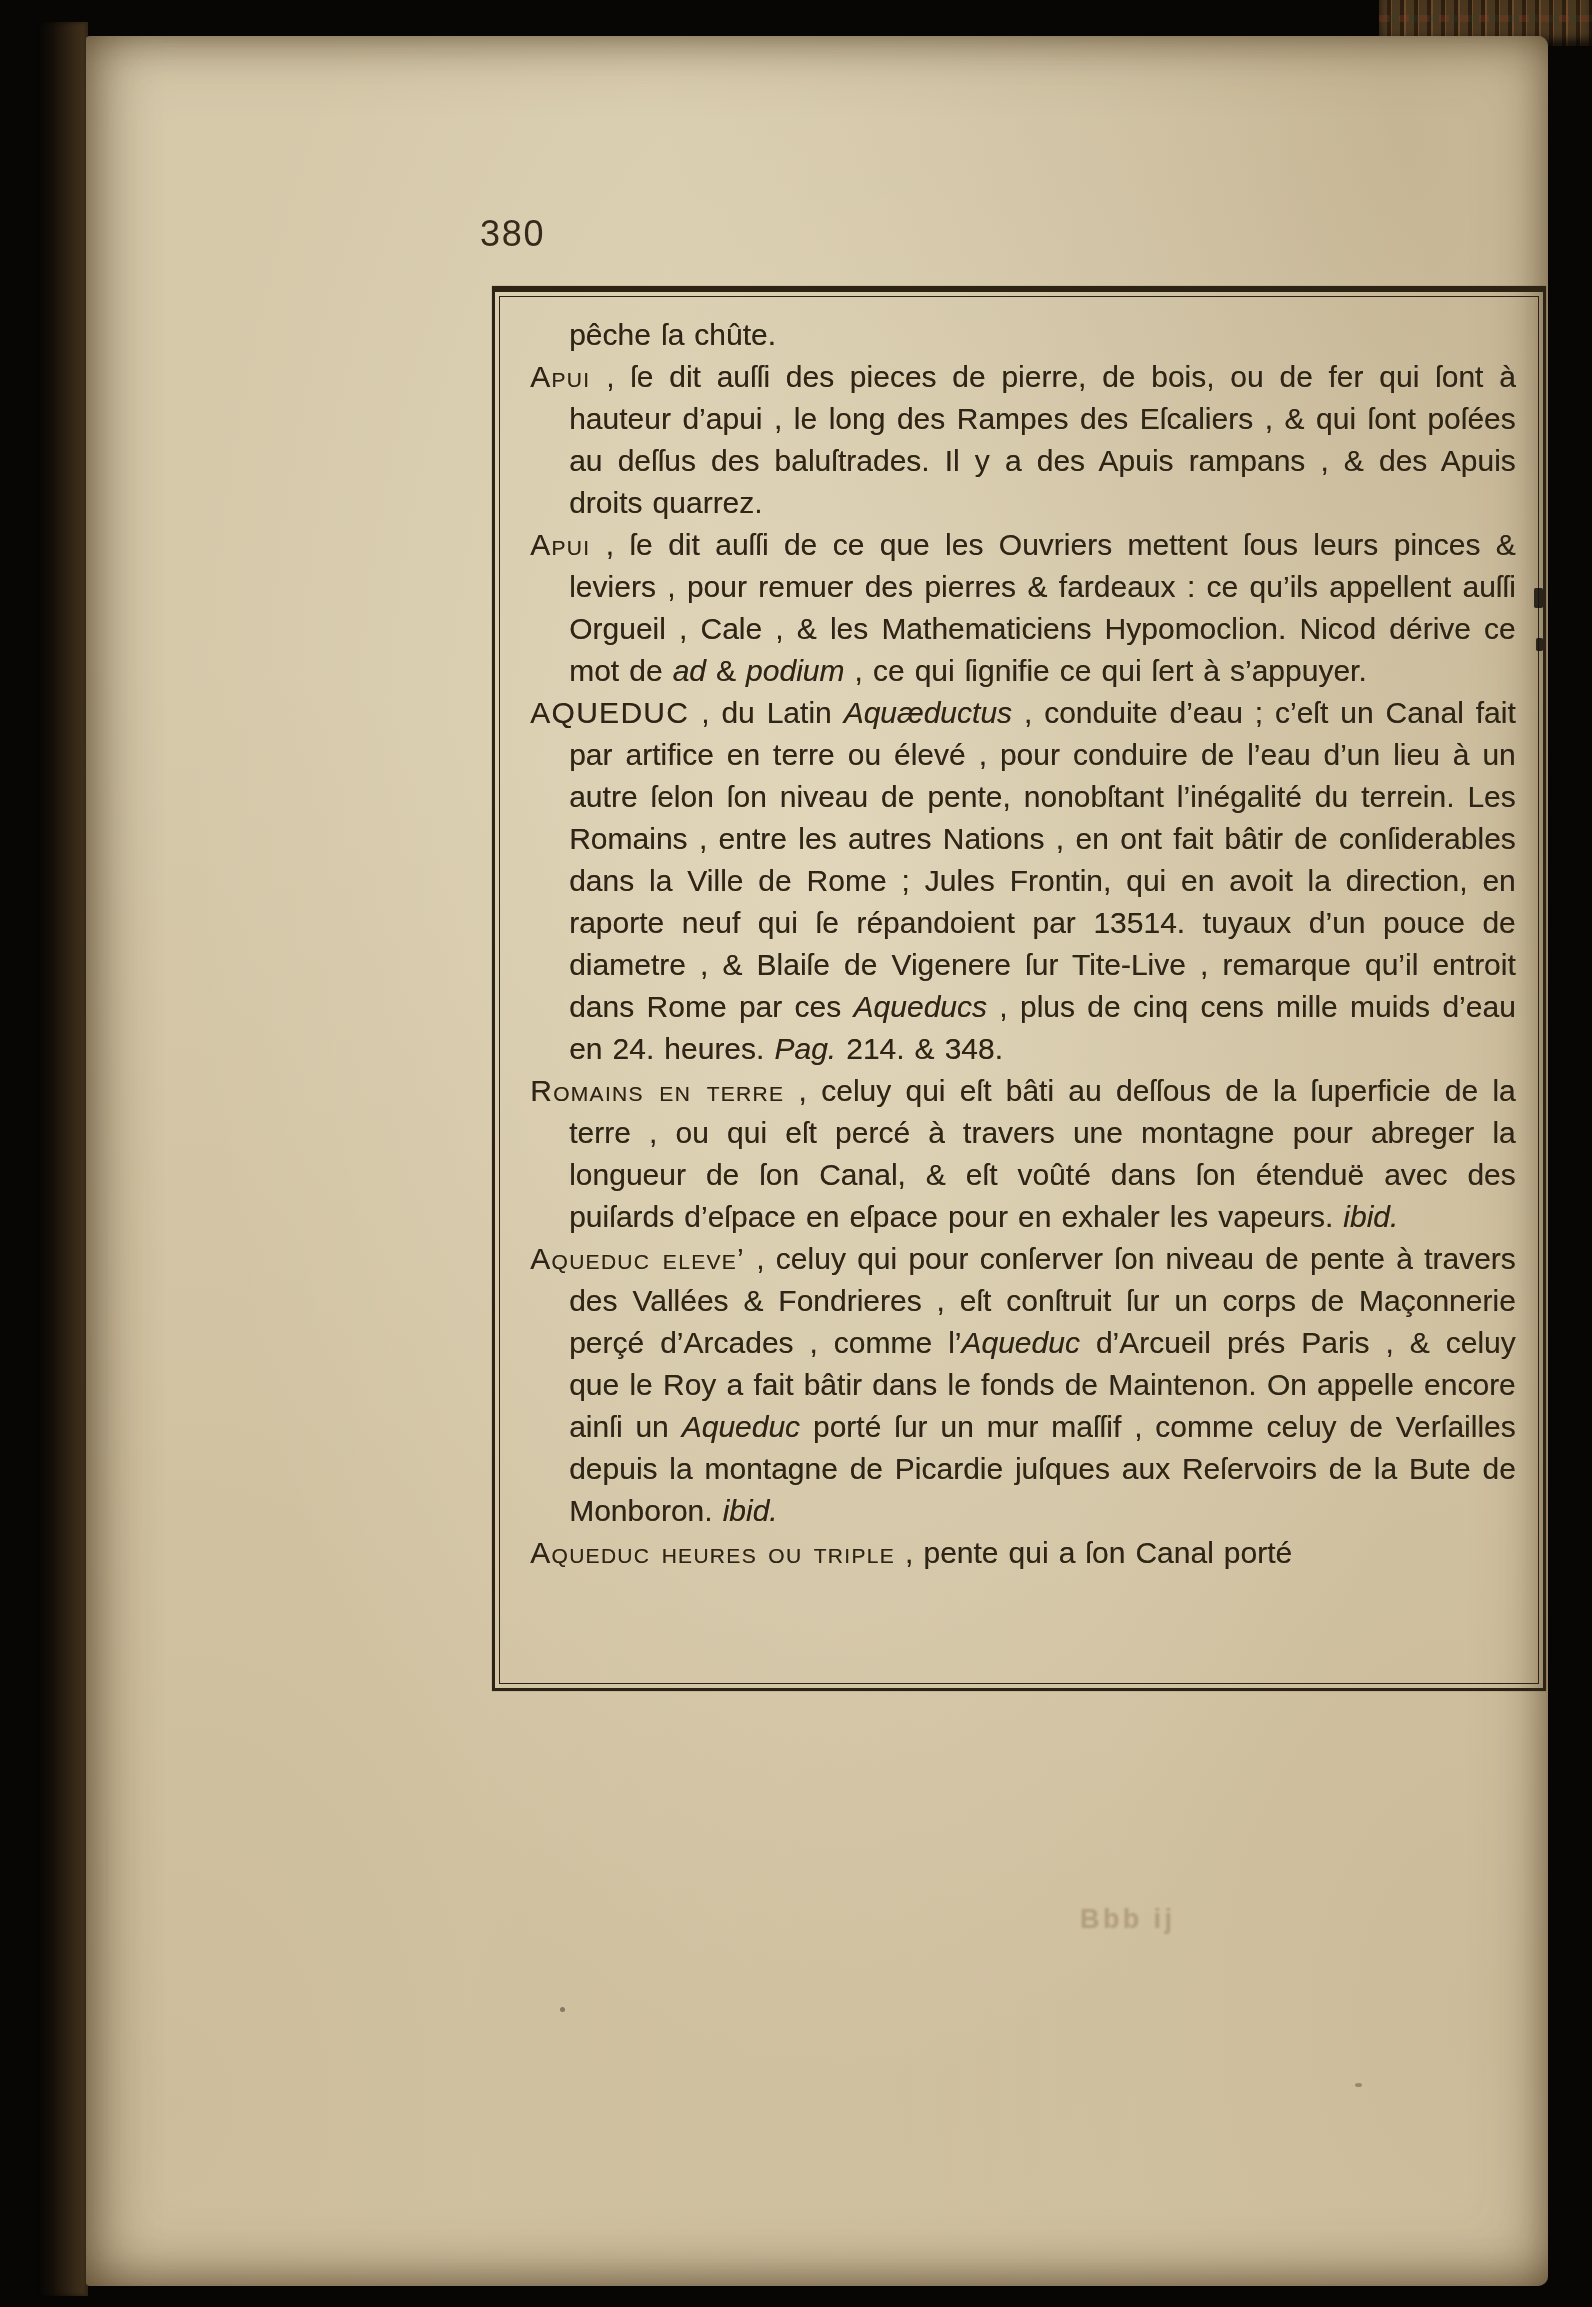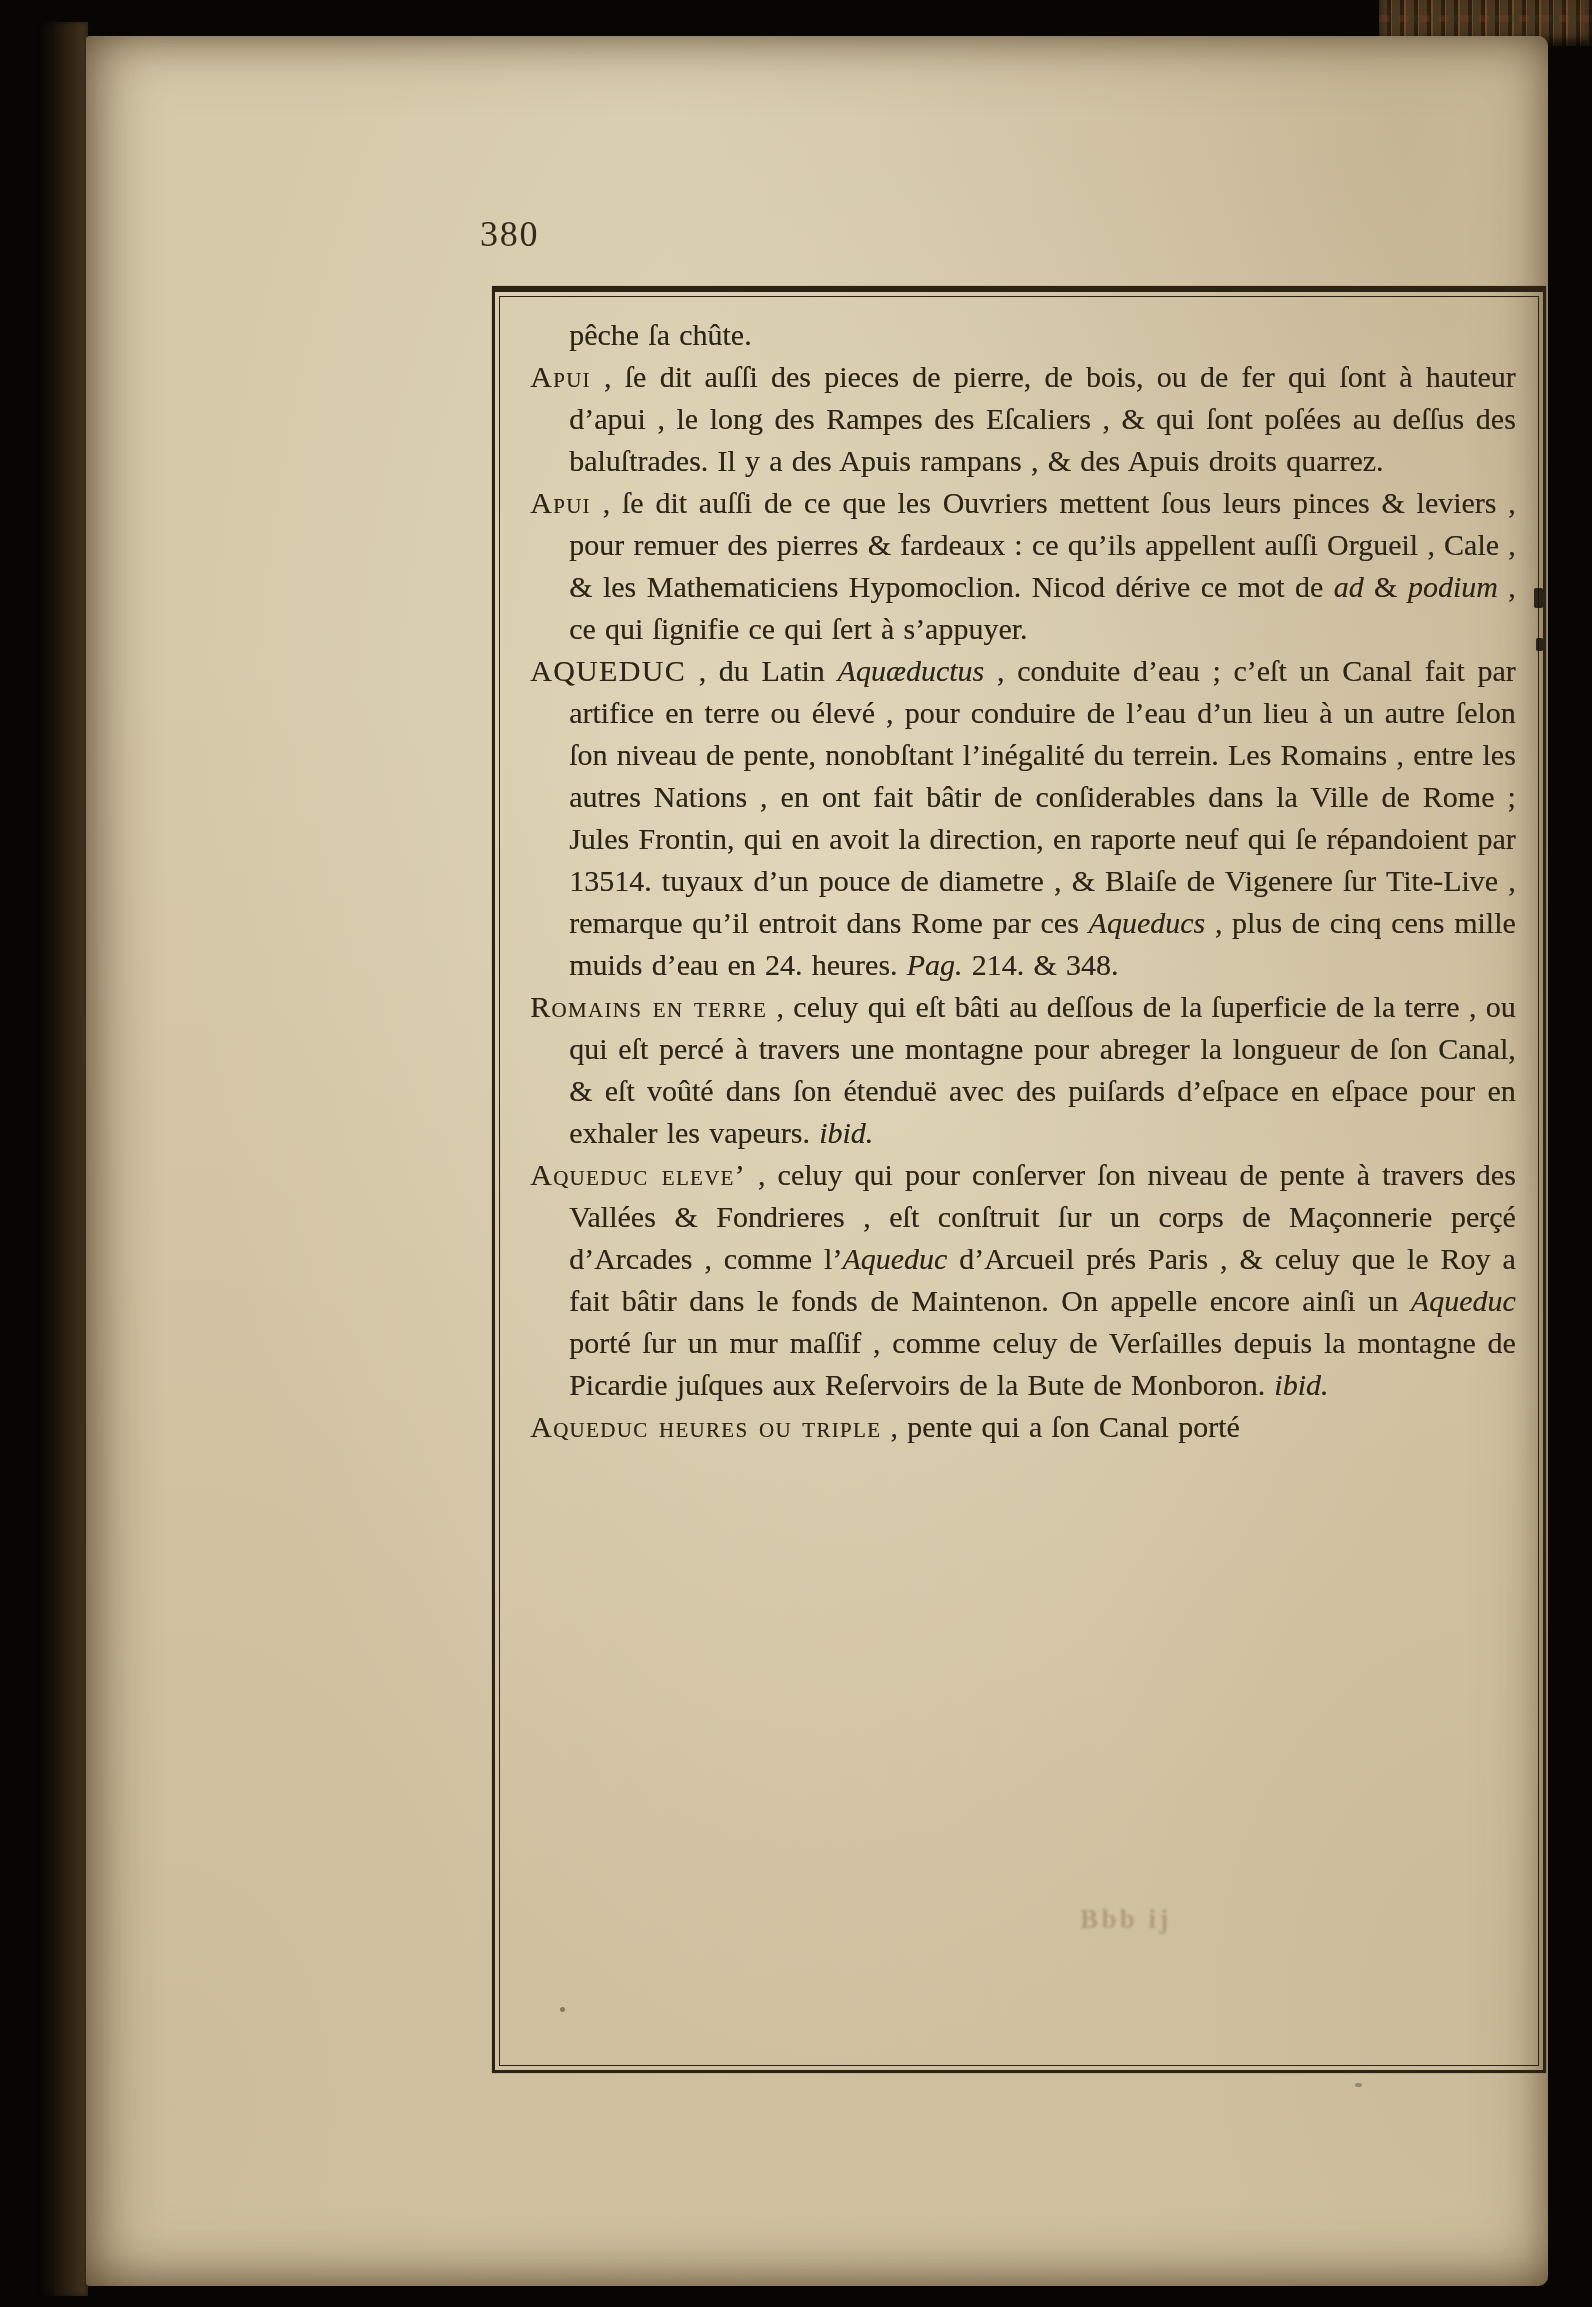--- a/index.html
+++ b/index.html
@@ -1,21 +1,21 @@
 <!DOCTYPE html>
 <html style="font-size:13.5px"><head>
 <meta charset="utf-8">
 <style>
   html,body{margin:0;padding:0;background:#070604;}
   .canvas{
     position:relative;
     width:1592px;height:2307px;
     background:#070604;
     overflow:hidden;
-    font-family:Liberation Serif, serif;
+    font-family:Liberation Sans, sans-serif;
   }
   
   .binding{
     position:absolute;right:0;top:0;width:213px;height:46px;
     background:
       repeating-linear-gradient(90deg,#4a3720 0 7.6px,#2c1f10 7.6px 12px,#6b4a2a 12px 13.5px),
       #32240f;
     box-shadow:inset 0 -6.8px 8.5px rgba(0,0,0,.7);
     border-bottom-left-radius:5px;
   }
@@ -60,21 +60,21 @@
   }
   .running{
     display:inline-block;margin-top:3.4px;
     font-style:italic;font-weight:bold;
     font-size:42px;letter-spacing:6px;word-spacing:22px;
     color:#31271a;
     text-shadow:0 0 0.5px rgba(49,39,26,.7);
   }
   
   .frame{
-    position:absolute;left:406px;top:250px;width:1054px;height:1787px;
+    position:absolute;left:406px;top:250px;width:1054px;height:1405px;
     border:3.4px solid #2c2315;border-top-width:6px;
     box-sizing:border-box;
     box-shadow:0 0 0.8px rgba(44,35,21,.8);
   }
   .frame-inner{
     position:absolute;inset:4.2px;
     border:1.7px solid #2c2315;
     padding:17px 22px 0 30px;
     overflow:hidden;
     box-sizing:border-box;

